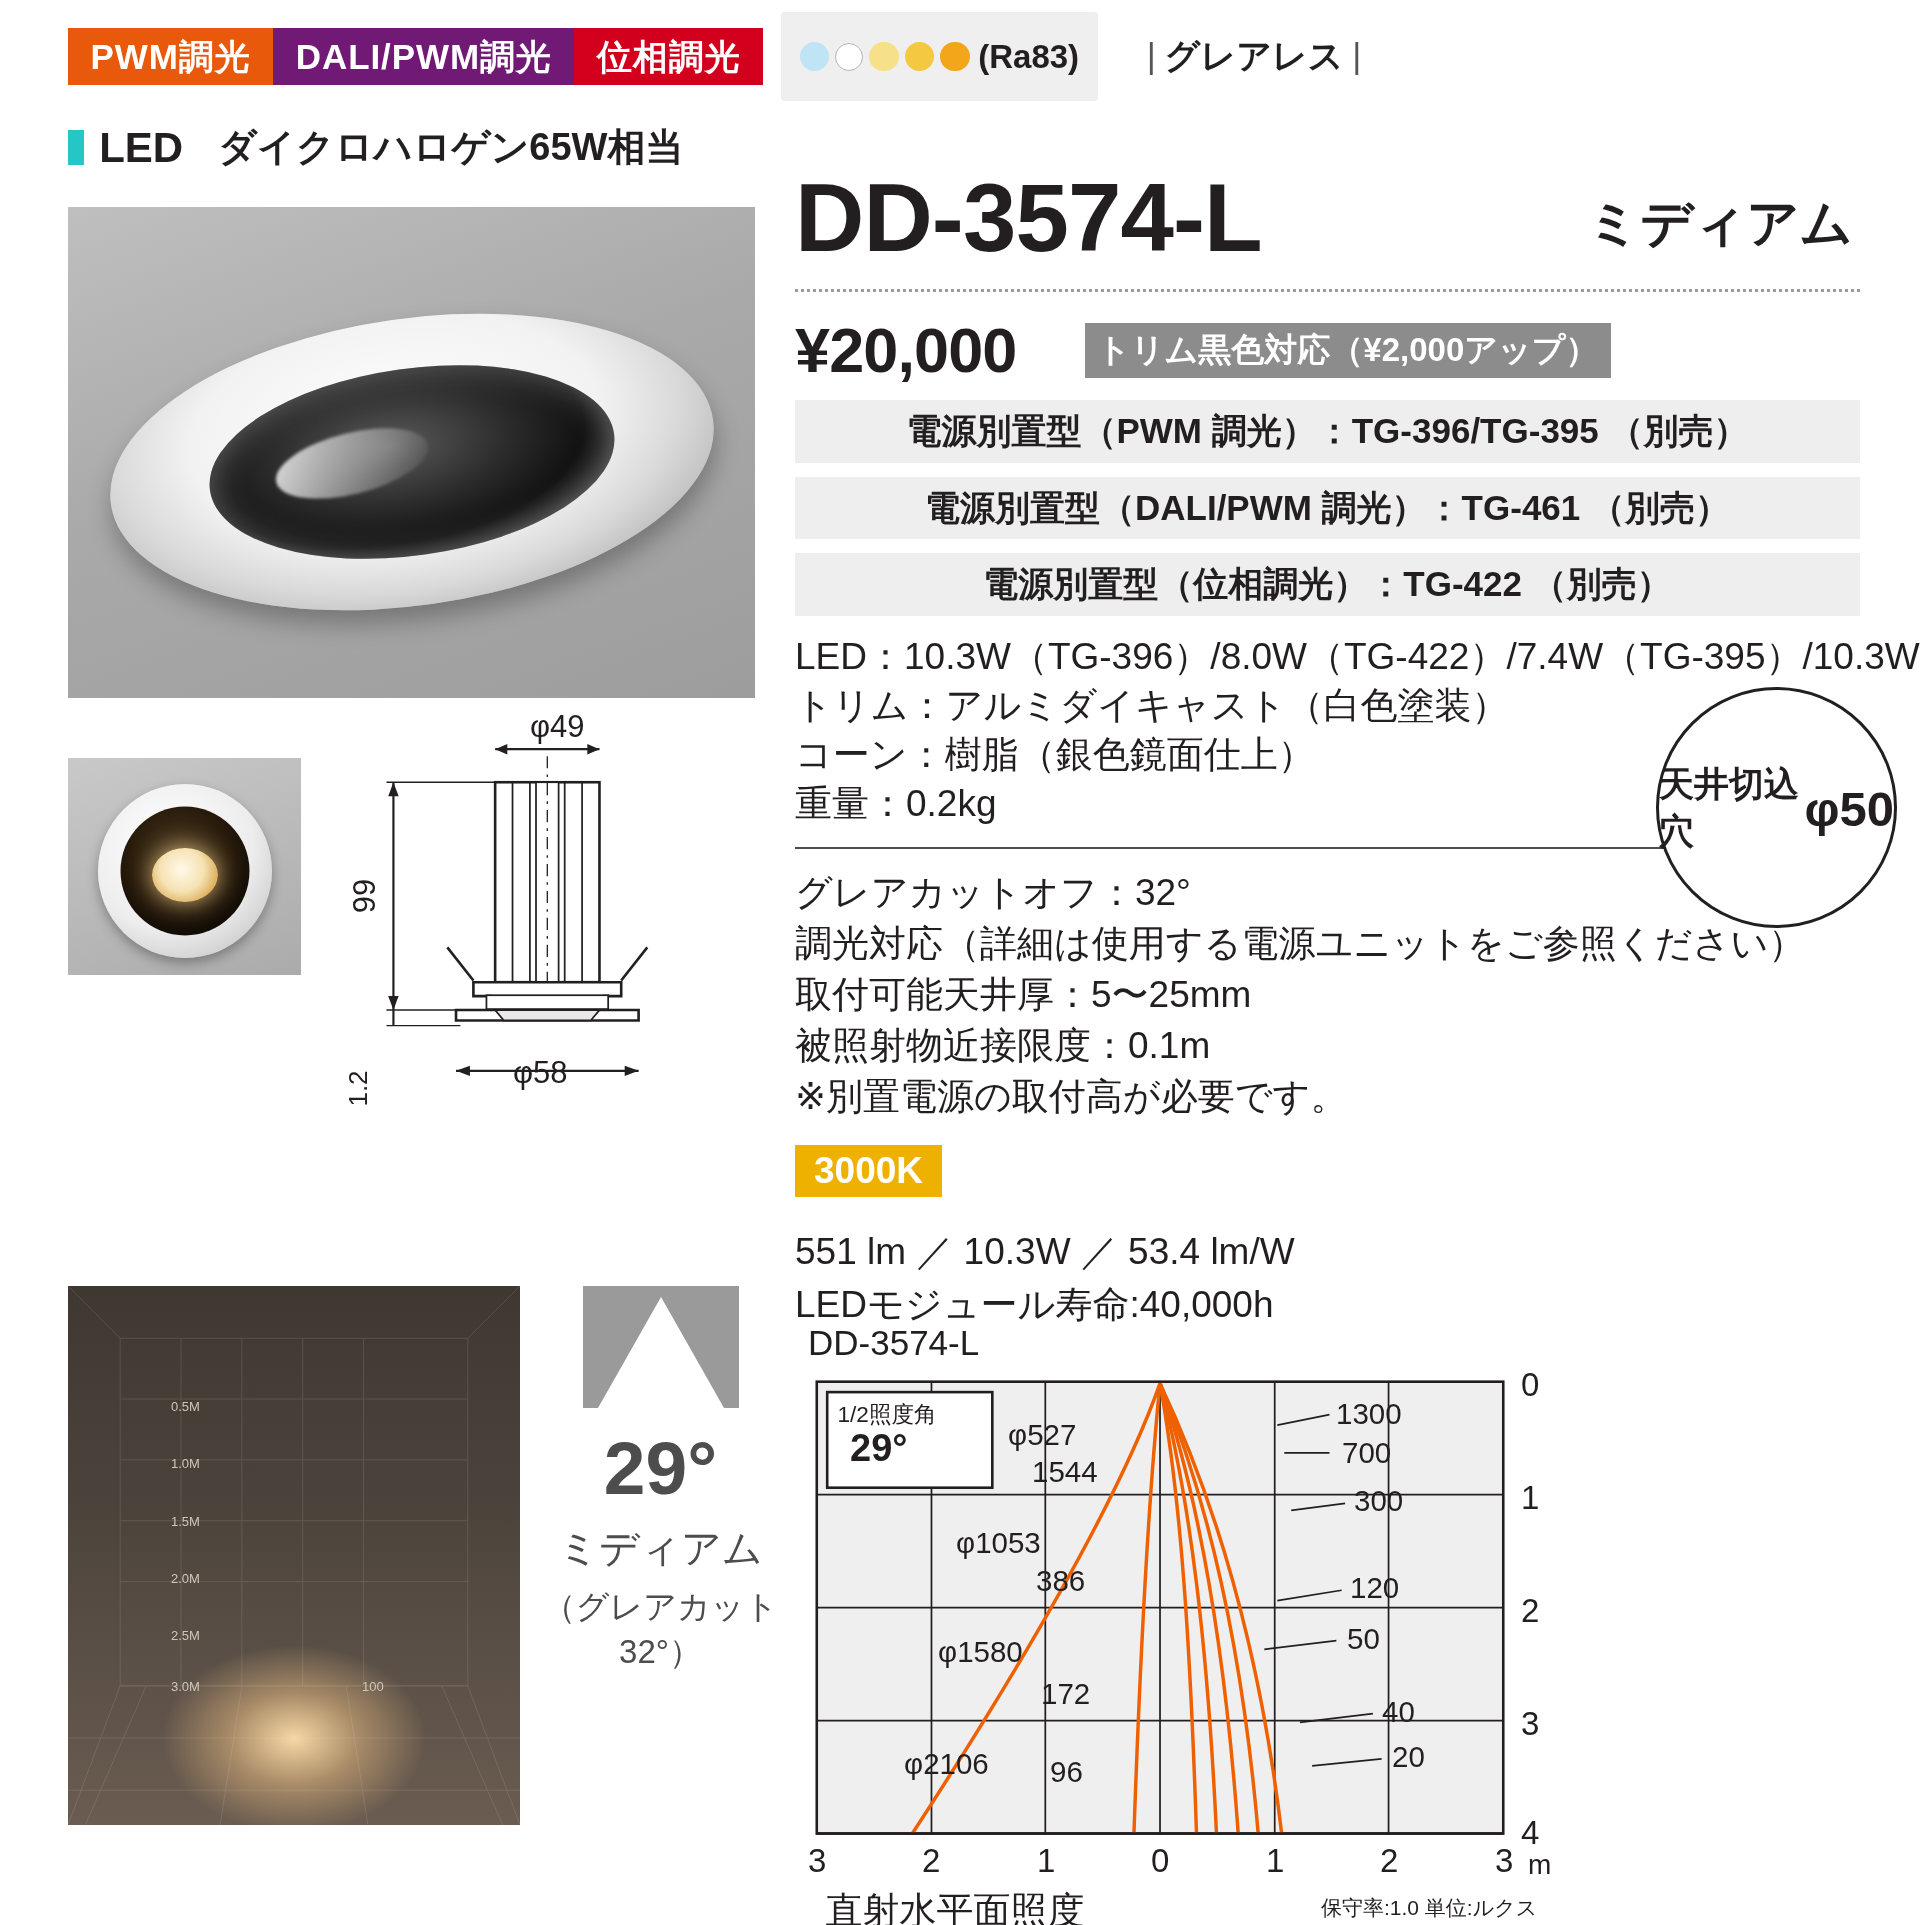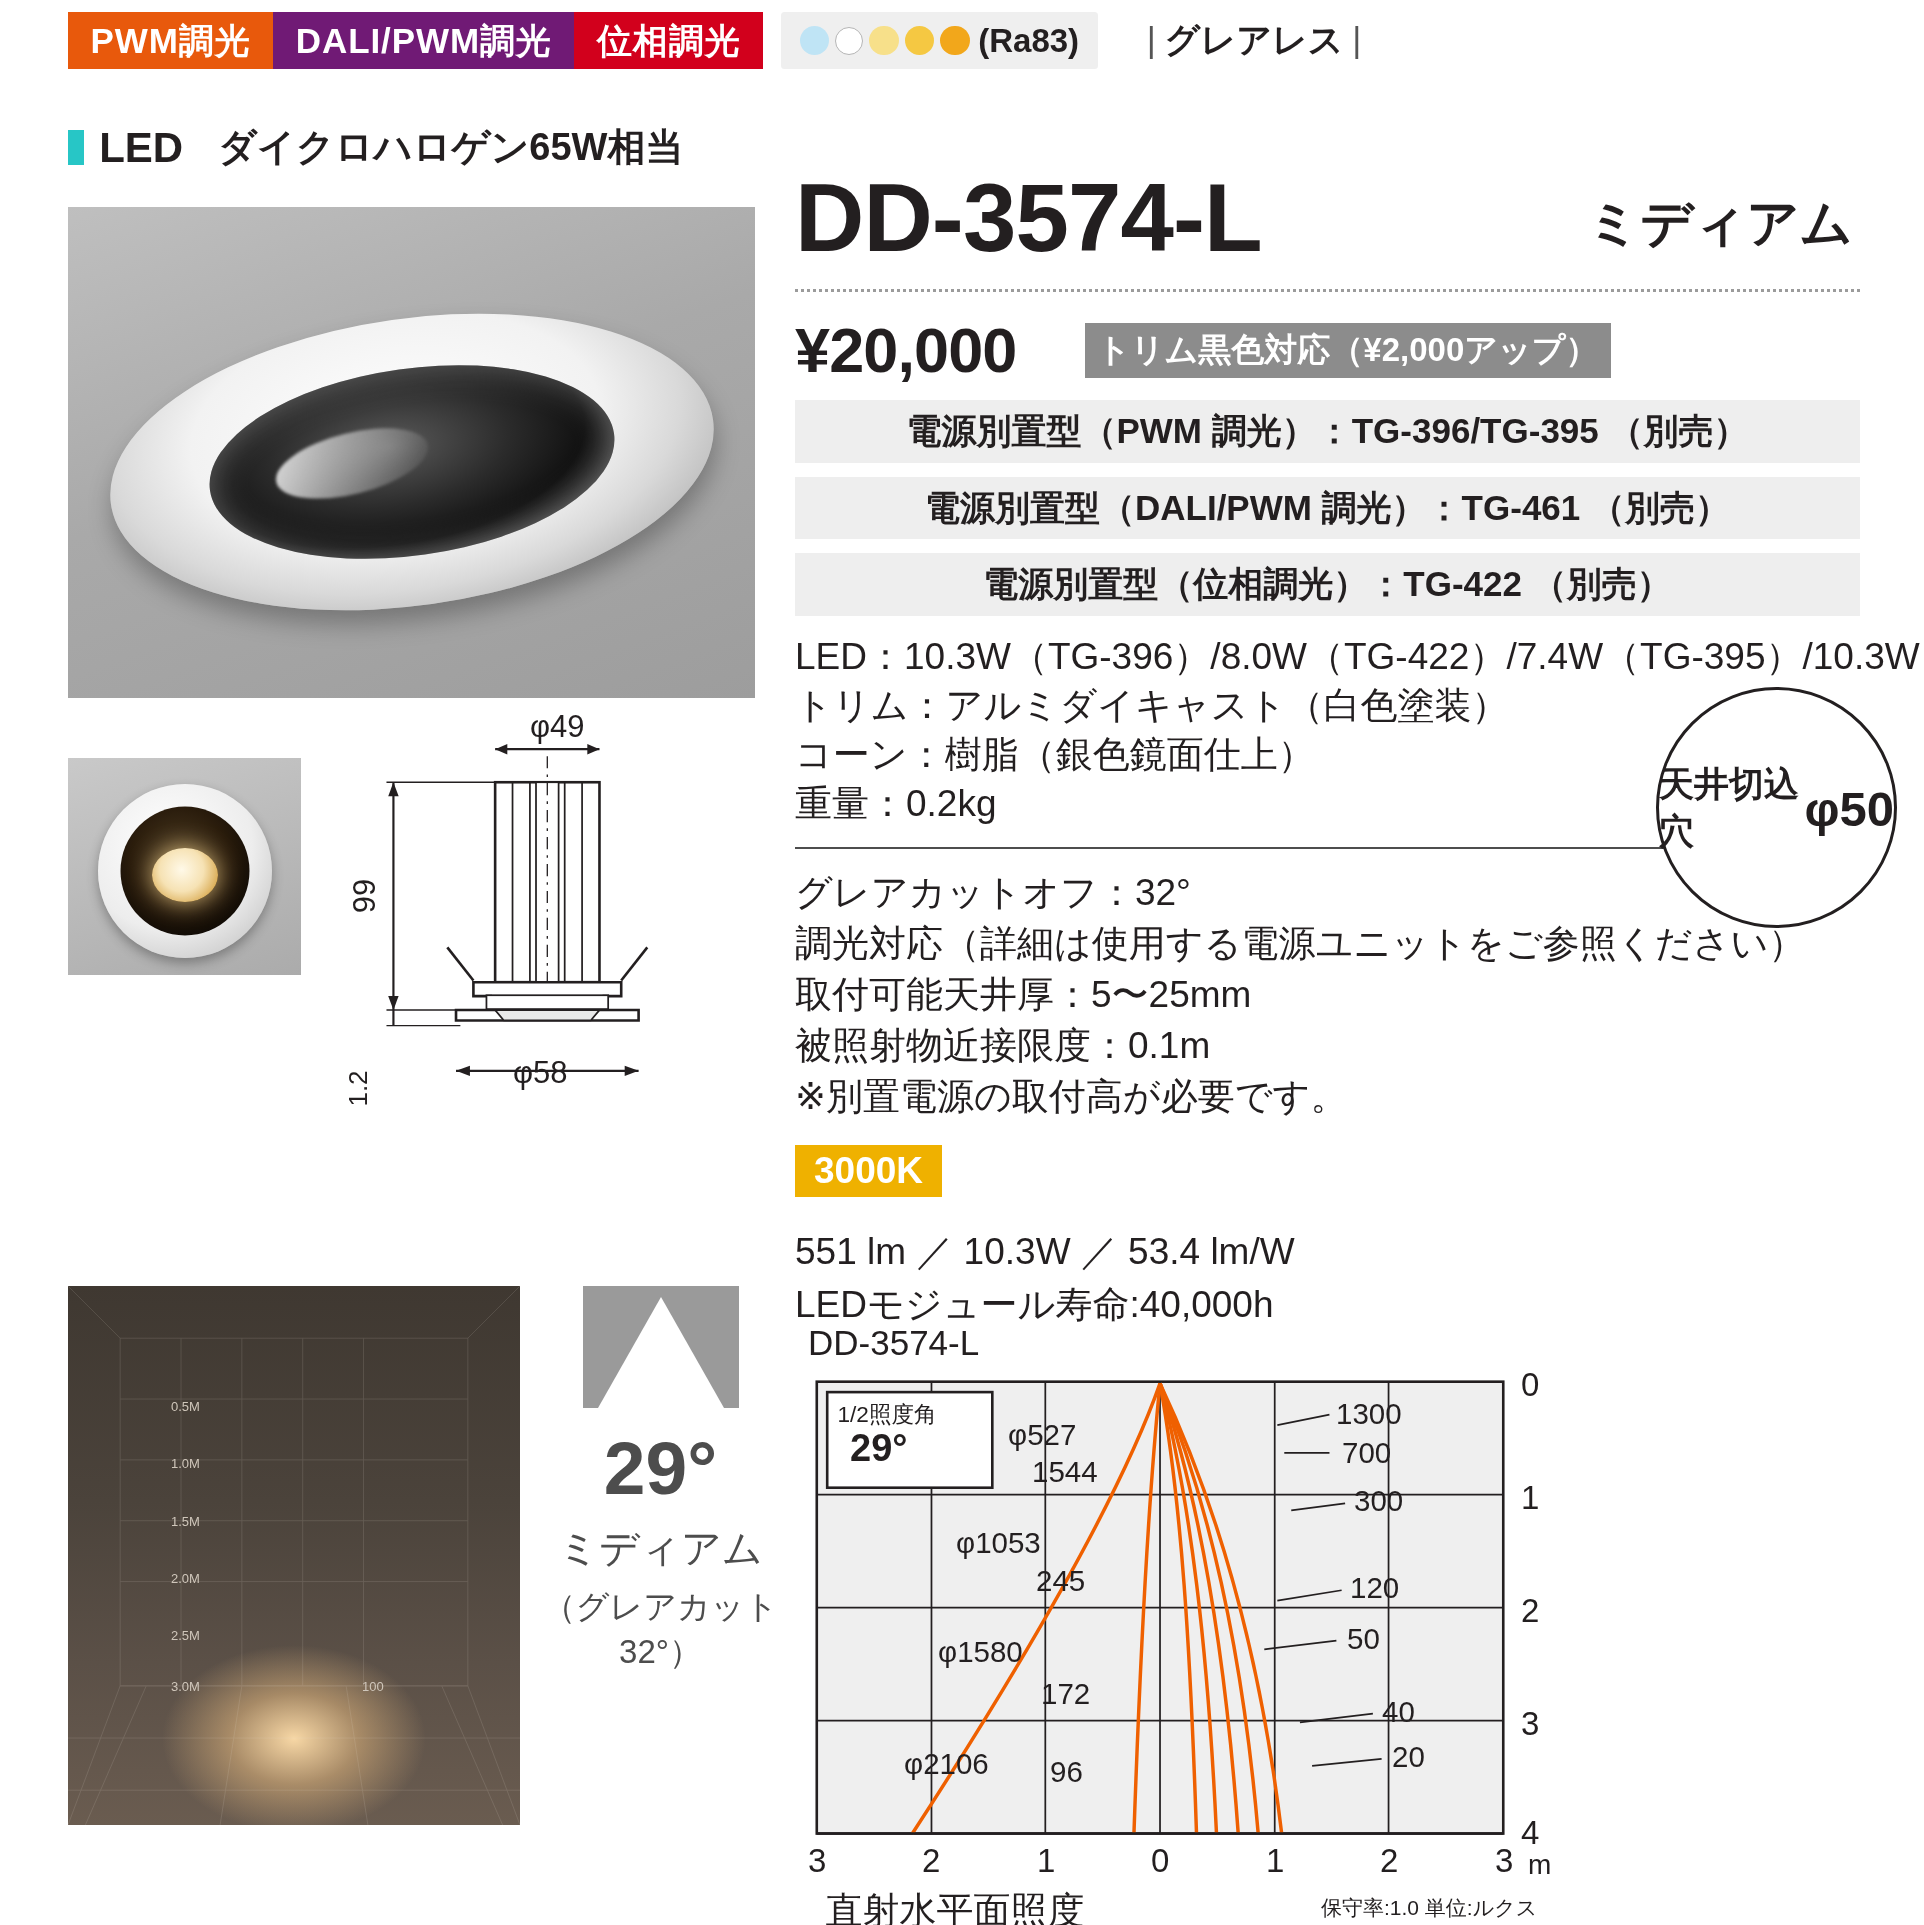--- a/index.html
+++ b/index.html
@@ -16,21 +16,21 @@
   
   .badge-row{position:absolute;left:68px;top:12px;display:flex;align-items:center;}
   .badge{
     height:57px;line-height:57px;color:#fff;font-size:35px;font-weight:bold;
     padding:0 22.6px;letter-spacing:0.9px;white-space:nowrap;text-align:center;
   }
   .badge.pwm{background:#e8590c;}
   .badge.dali{background:#701a75;}
   .badge.phase{background:#d2001c;}
   .ra-box{
-    display:flex;align-items:center;background:#efefef;height:57px;padding:0 19px;margin-left:17.4px;border-radius:3.5px;justify-content:center;
+    display:flex;align-items:center;background:#efefef;height:57px;padding:16px 19px;margin-left:17.4px;border-radius:3.5px;justify-content:center;
   }
   .ra-dots{display:flex;align-items:center;gap:6px;margin-right:8.7px;}
   .dot{width:29.5px;height:29.5px;border-radius:50%;display:block;}
   .dot.c1{background:#bfe4f5;}
   .dot.c2{background:#ffffff;border:1.7px solid #b5b5b5;width:26px;height:26px;}
   .dot.c3{background:#f7e08a;}
   .dot.c4{background:#f5c842;}
   .dot.c5{background:#f2a71b;}
   .ra-text{font-size:33px;color:#231f20;font-weight:bold;}
   .glare{margin-left:40px;font-size:35px;font-weight:bold;color:#231f20;white-space:nowrap;}
@@ -390,21 +390,21 @@
     <div style="position:absolute;left:546px;top:111px;font-size:29.5px;">300</div>
     <div style="position:absolute;left:542px;top:198px;font-size:29.5px;">120</div>
     <div style="position:absolute;left:539px;top:249px;font-size:29.5px;">50</div>
     <div style="position:absolute;left:574px;top:322px;font-size:29.5px;">40</div>
     <div style="position:absolute;left:584px;top:367px;font-size:29.5px;">20</div>
 
     
     <div style="position:absolute;left:200px;top:45px;font-size:29.5px;">φ527</div>
     <div style="position:absolute;left:224px;top:82px;font-size:29.5px;">1544</div>
     <div style="position:absolute;left:148px;top:153px;font-size:29.5px;">φ1053</div>
-    <div style="position:absolute;left:228px;top:191px;font-size:29.5px;">245</div>
+    <div style="position:absolute;left:228px;top:191px;font-size:29.5px;">386</div>
     <div style="position:absolute;left:130px;top:262px;font-size:29.5px;">φ1580</div>
     <div style="position:absolute;left:233px;top:304px;font-size:29.5px;">172</div>
     <div style="position:absolute;left:96px;top:374px;font-size:29.5px;">φ2106</div>
     <div style="position:absolute;left:242px;top:382px;font-size:29.5px;">96</div>
 
     
     <div style="position:absolute;left:713px;top:-7px;font-size:33px;">0</div>
     <div style="position:absolute;left:713px;top:106px;font-size:33px;">1</div>
     <div style="position:absolute;left:713px;top:219px;font-size:33px;">2</div>
     <div style="position:absolute;left:713px;top:332px;font-size:33px;">3</div>

